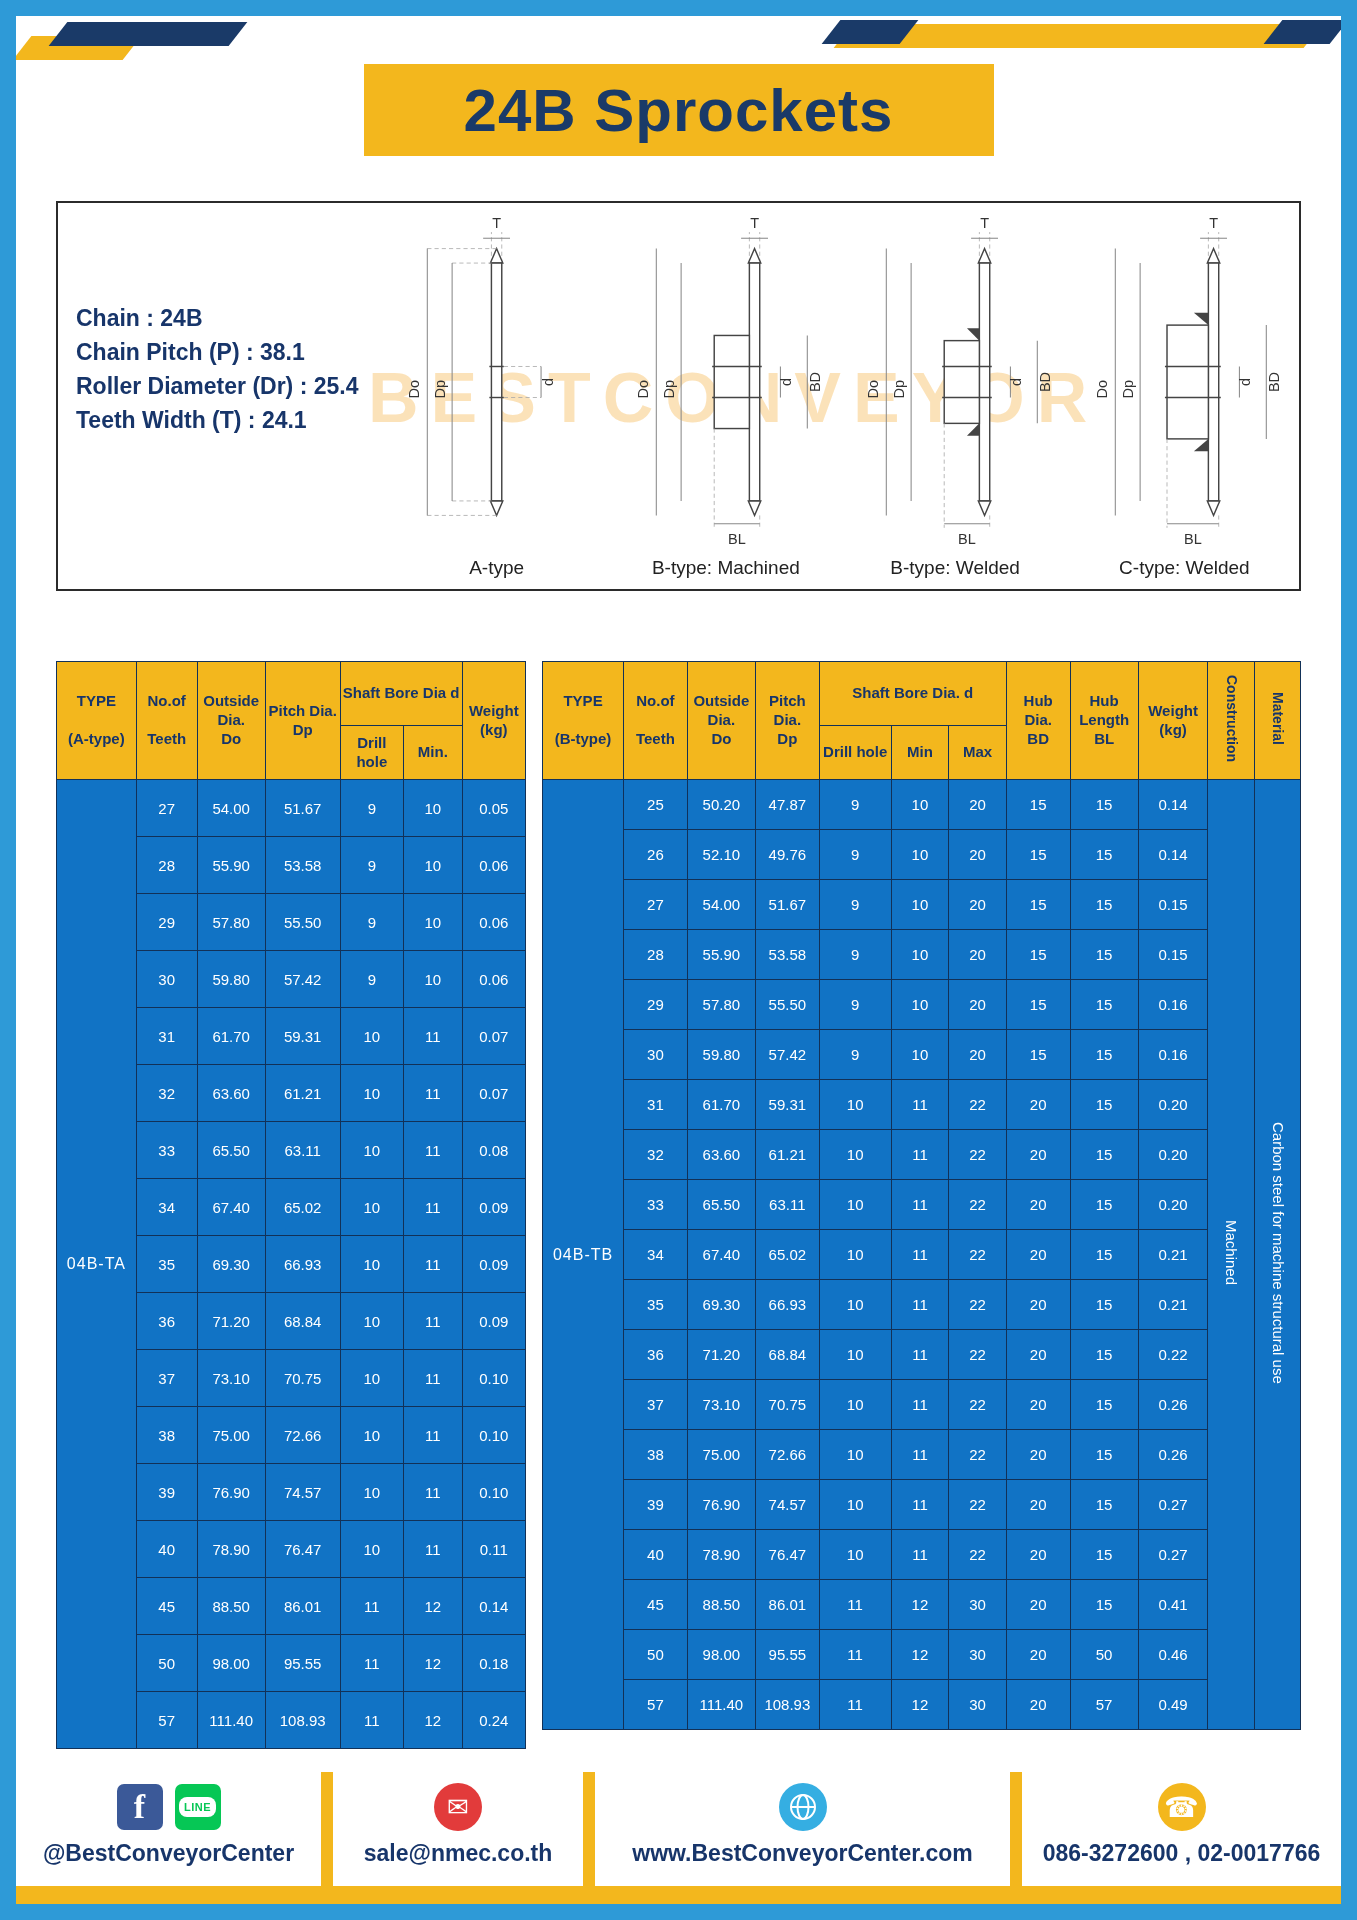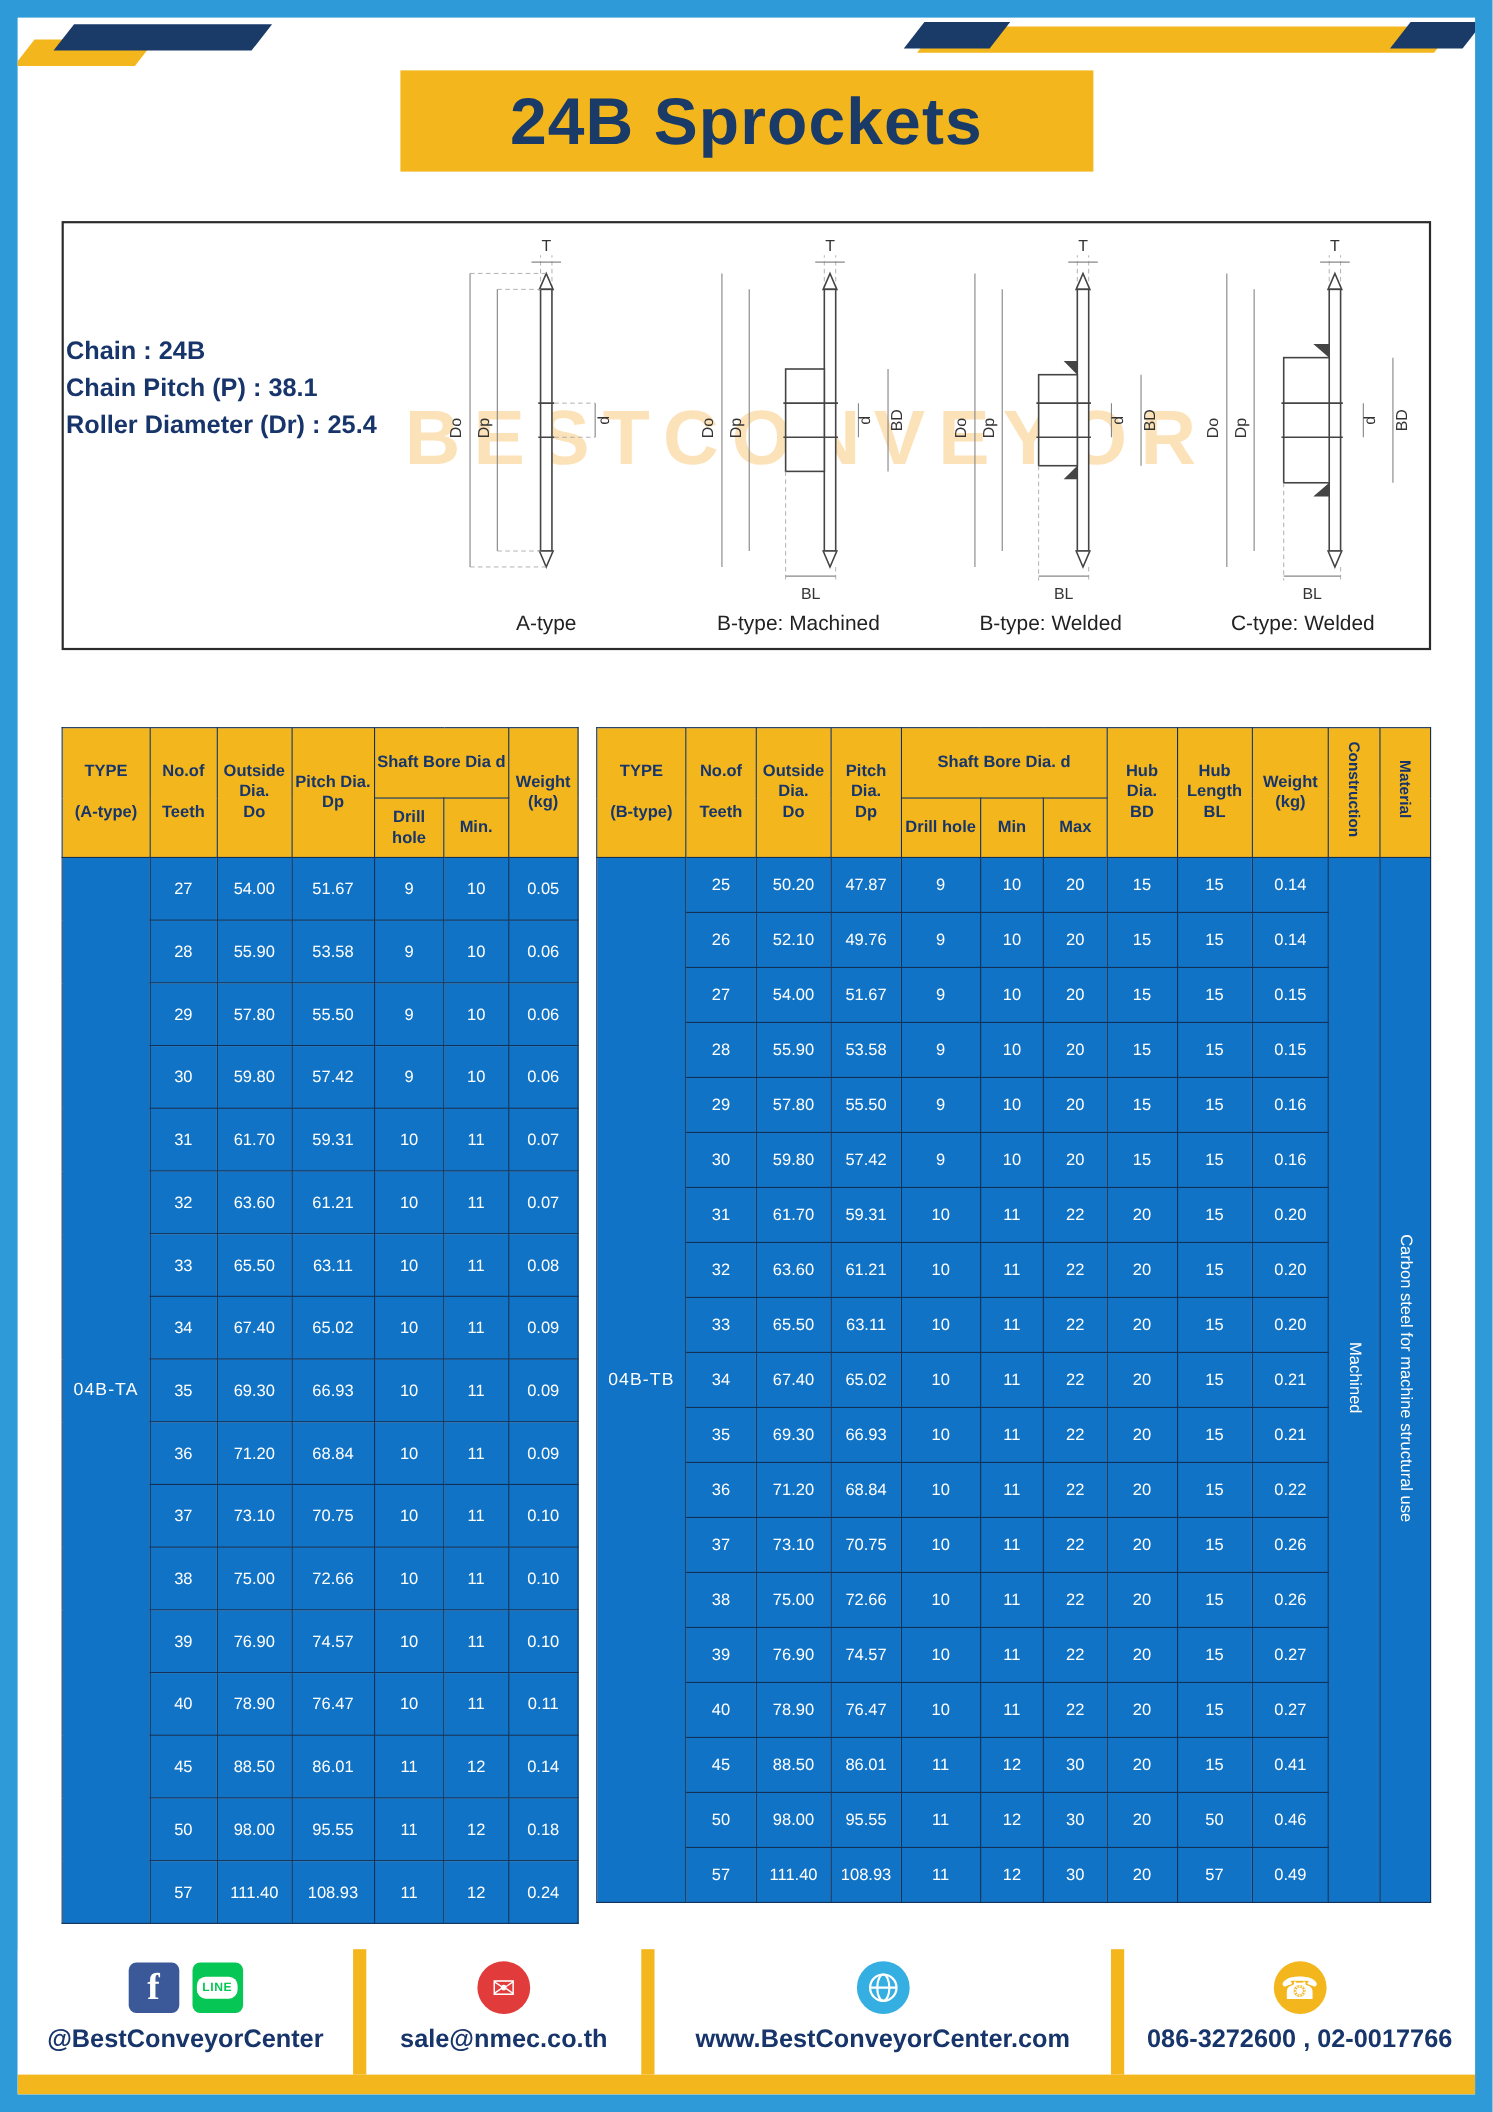--- a/index.html
+++ b/index.html
@@ -29,21 +29,21 @@
     background:#f3b71d;
     display:flex; align-items:center; justify-content:center;
   }
   .title-banner h1 { font-size:60px; font-weight:bold; color:#1a3a68; letter-spacing:1px; }
 
   
   .diagram-box {
     position:absolute; left:40px; right:40px; top:185px; height:390px;
     border:2px solid #2b2b2b; background:#fff;
   }
-  .specs { position:absolute; left:2px; top:98px; z-index:3; }
+  .specs { position:absolute; left:18px; top:98px; z-index:3; }
   .specs div { font-size:23px; font-weight:bold; color:#17356a; line-height:34px; white-space:nowrap; }
 
   .watermark {
     position:absolute; left:300px; top:30px; width:700px; height:330px;
     display:flex; align-items:center; gap:10px;
     opacity:0.30; pointer-events:none; z-index:1;
   }
   .watermark .wm-lines { display:flex; flex-direction:row; }
   .watermark .wline { font-size:70px; font-weight:bold; letter-spacing:12px; line-height:84px; color:#f5a21b; }
 
@@ -139,20 +139,21 @@
       <div class="wm-lines">
         <span class="wline">BEST</span>
         <span class="wline">CONVEYOR</span>
       </div>
     </div>
 
     <div class="specs">
       <div>Chain  :  24B</div>
       <div>Chain Pitch (P)  :  38.1</div>
       <div>Roller Diameter (Dr)  :  25.4</div>
+      <div>Teeth Width (T)  :  24.1</div>
     </div>
 
     <div class="figures">
 
       <div class="figure">
         <svg viewBox="0 0 210 330">
           <line class="ext" x1="100" y1="50" x2="100" y2="20"></line>
             <line class="ext" x1="110" y1="50" x2="110" y2="20"></line>
           <line class="dim" x1="92" y1="26" x2="118" y2="26"></line>
           <text class="dimlabel" x="105" y="16" text-anchor="middle">T</text>

